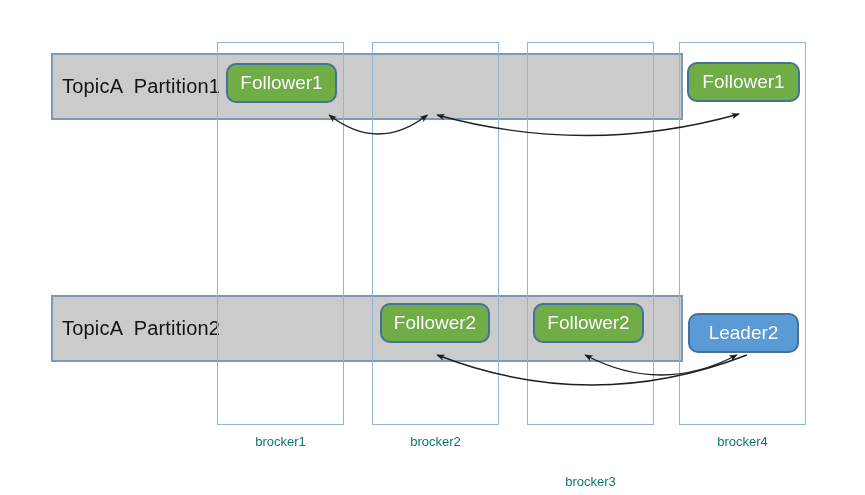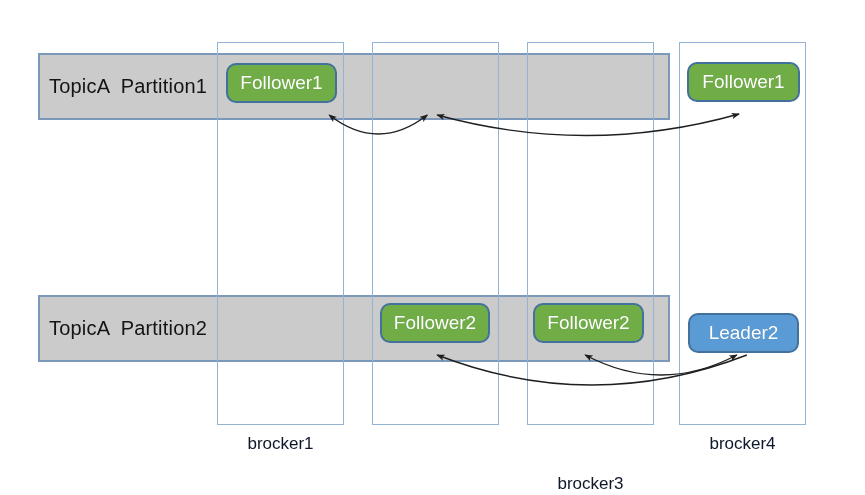--- a/index.html
+++ b/index.html
@@ -23,21 +23,21 @@
     box-sizing: border-box;
   }
   #col-1 { left: 217px; }
   #col-2 { left: 372px; }
   #col-3 { left: 527px; }
   #col-4 { left: 679px; }
 
   
   .band {
     position: absolute;
-    left: 38px;
+    left: 51px;
     width: 632px;
     height: 67px;
     background: #cbcbcb;
     border: 2px solid #7c99bc;
     box-sizing: border-box;
   }
   #band-1 { top: 53px; }
   #band-2 { top: 295px; }
   .band-label {
     position: absolute;
@@ -74,22 +74,22 @@
   #n-f2b3 { left: 533px; top: 303px; width: 111px; }
   #n-l2b4 { left: 688px; top: 313px; width: 111px; }
 
   
   .broker-label {
     position: absolute;
     top: 434px;
     height: 26px;
     width: 127px;
     text-align: center;
-    font-size: 17px;
-    color: #0f172a;
+    font-size: 13px;
+    color: #0f766e;
   }
   #bl-1 { left: 217px; }
   #bl-2 { left: 372px; }
   #bl-3 { left: 527px; margin-top: 40px; }
   #bl-4 { left: 679px; }
 
   
   #arrows {
     position: absolute;
     left: 0; top: 0;
@@ -118,20 +118,21 @@
   <div class="broker-col" id="col-3" style="border-color: rgb(148, 180, 214);"></div>
   <div class="broker-col" id="col-4" style="border-color: rgb(148, 180, 214);"></div>
 
   <div class="node" id="n-f1b1" style="background: rgb(112, 173, 71); border-color: rgb(65, 113, 156);">Follower1</div>
   <div class="node" id="n-f1b4" style="background: rgb(112, 173, 71); border-color: rgb(65, 113, 156);">Follower1</div>
   <div class="node" id="n-f2b2" style="background: rgb(112, 173, 71); border-color: rgb(65, 113, 156);">Follower2</div>
   <div class="node" id="n-f2b3" style="background: rgb(112, 173, 71); border-color: rgb(65, 113, 156);">Follower2</div>
   <div class="node" id="n-l2b4" style="background: rgb(91, 155, 213); border-color: rgb(65, 113, 156);">Leader2</div>
 
   <div class="broker-label" id="bl-1">brocker1</div>
+  <div class="broker-label" id="bl-2">brocker2</div>
   <div class="broker-label" id="bl-3">brocker3</div>
   <div class="broker-label" id="bl-4">brocker4</div>
 
   <svg id="arrows" viewBox="0 0 865 495" xmlns="http://www.w3.org/2000/svg">
     <defs>
       <marker id="ah" markerWidth="9" markerHeight="7" refX="7.5" refY="3.25" orient="auto-start-reverse" markerUnits="userSpaceOnUse">
         <path id="ah-shape" d="M0,0 L8.5,3.25 L0,6.5 L2.2,3.25 Z" fill="#1f1f1f"></path>
       </marker>
     </defs>
   <path d="M 329.23 115 Q 378.265 153 427.3 115" class="arrow" stroke="#1f1f1f" marker-end="url(#ah)" marker-start="url(#ah)"></path>

